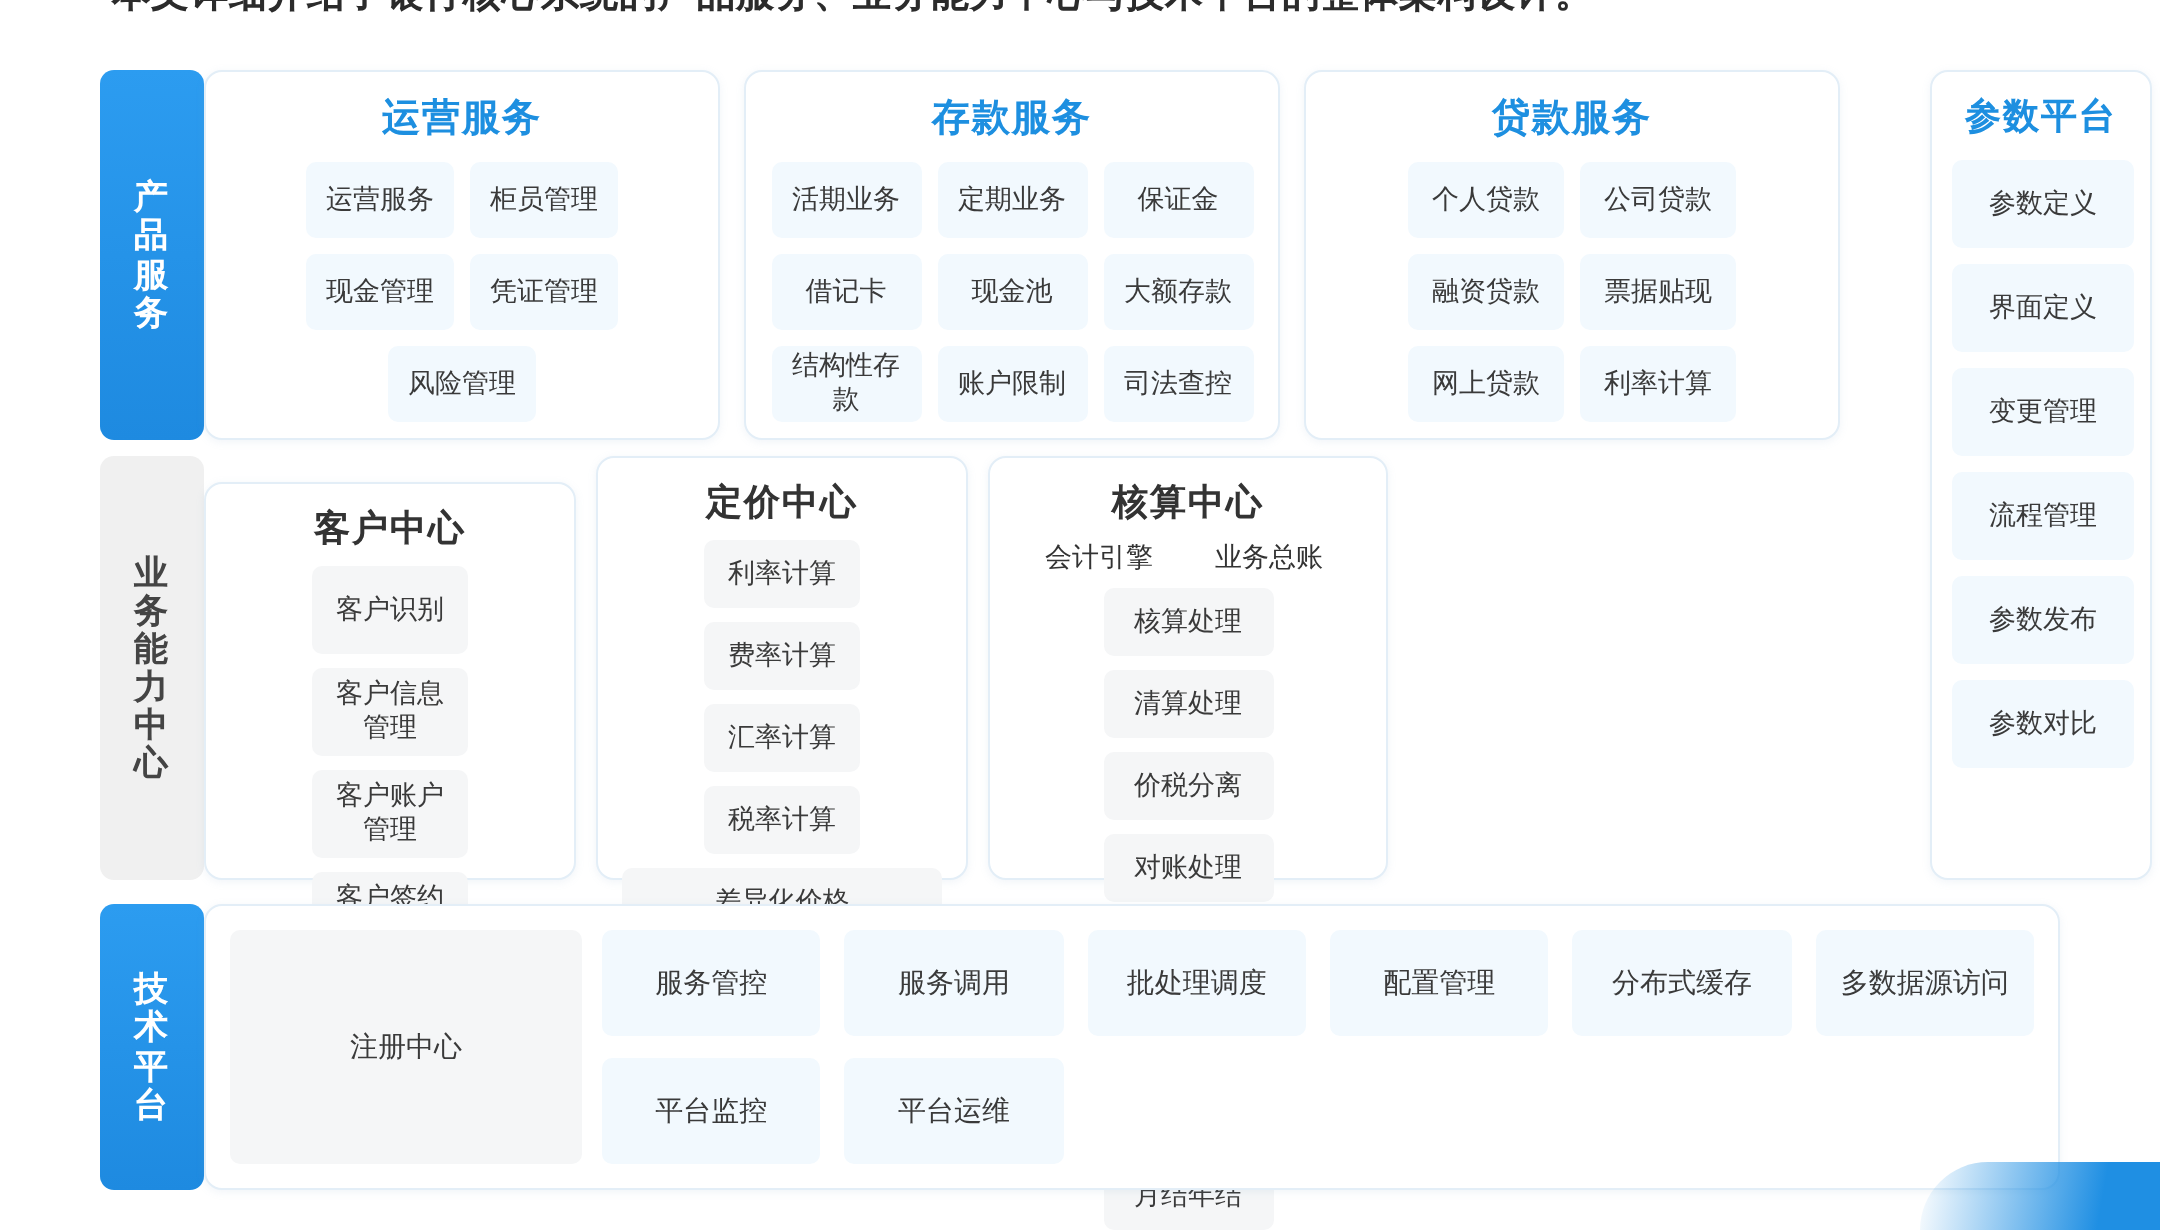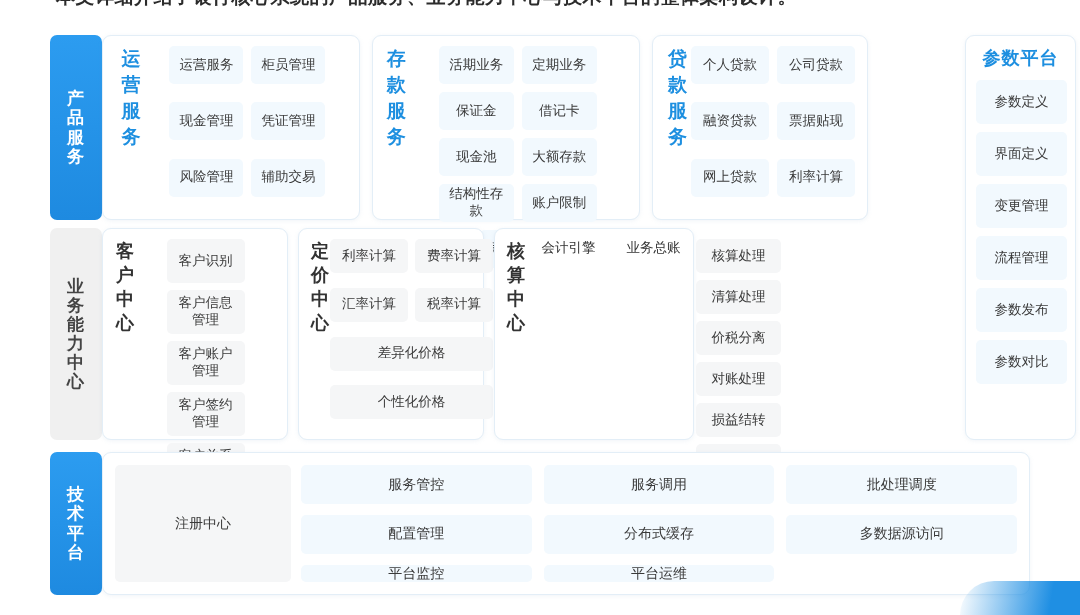--- a/index.html
+++ b/index.html
@@ -77,21 +77,21 @@
 
   
   .group {
     background: #ffffff;
     border: 1px solid #e3eef7;
     border-radius: 9px;
     box-shadow: 0 1px 4px rgba(140,170,200,.13);
     padding: 10px 12px 12px 12px;
     box-sizing: border-box;
     display: flex;
-    flex-direction: row;
+    flex-direction: column;
   }
   .group-title {
     text-align: center;
     font-size: 19px;
     font-weight: bold;
     color: #1d8fe0;
     margin-bottom: 9px;
     letter-spacing: 1px;
   }
   .group-title.dark {
@@ -118,21 +118,21 @@
     height: 38px;
   }
   .chip.grey { background: #f5f6f7; }
 
   
   #row1 { left: 50px; top: 35px; width: 980px; height: 185px; }
   #row1 .row-body { gap: 12px; }
   #row1 .group { width: 258px; }
   #row1 .group.ops { width: 258px; }
   #row1 .group.dep { width: 268px; }
-  #row1 .group.loan { width: 216px; padding-left: 12px; }
+  #row1 .group.loan { width: 268px; padding-left: 12px; }
   #row1 .chip { width: 74px; }
   #row1 .dep .chip { width: 75px; }
   #row1 .loan .chip { width: 78px; }
 
   
   #param-col {
     position: absolute;
     left: 919px;
     top: 35px;
     width: 111px;
@@ -151,21 +151,21 @@
   #param-col .chips {
     flex-direction: column;
     flex: 1;
     justify-content: flex-start;
   }
   #param-col .chip { width: 91px; height: 44px; }
 
   
   #row2 { left: 50px; top: 228px; width: 980px; height: 212px; }
   #row2 .row-body { gap: 10px; }
-  #row2 .group.cust { width: 186px; }
+  #row2 .group.cust { width: 186px; margin-top: 13px; }
   #row2 .group.price { width: 186px; }
   #row2 .group.prod { width: 200px; }
   #row2 .group.acct { width: 200px; }
   #row2 .group-title { font-size: 18px; margin-bottom: 7px; }
   #row2 .chips { gap: 7px; }
   #row2 .cust .chip { width: 78px; height: 44px; }
   #row2 .price .chip { width: 78px; height: 34px; text-align: right; }
   #row2 .price .chip.wide { width: 163px; height: 34px; }
   #row2 .prod .chip { width: 85px; height: 34px; }
   #row2 .prod .chip.wide { width: 177px; height: 34px; }
@@ -200,21 +200,21 @@
     border-radius: 5px;
     display: flex;
     align-items: center;
     justify-content: center;
     font-size: 14px;
     color: #3a3a3a;
   }
   .tech-grid {
     flex: 1;
     display: grid;
-    grid-template-columns: repeat(3, 1fr);
+    grid-template-columns: repeat(6, 1fr);
     grid-template-rows: repeat(2, 1fr);
     gap: 11px 12px;
   }
   .tech-grid .chip {
     width: auto;
     height: auto;
     background: #f2f9fe;
     font-size: 14px;
   }
 
@@ -245,21 +245,20 @@
     <div class="row-body">
 
       <div class="group ops">
         <div class="group-title">运营服务</div>
         <div class="chips">
           <div class="chip">运营服务</div>
           <div class="chip">柜员管理</div>
           <div class="chip">现金管理</div>
           <div class="chip">凭证管理</div>
           <div class="chip">风险管理</div>
-          <div class="chip">辅助交易</div>
         </div>
       </div>
 
       <div class="group dep">
         <div class="group-title">存款服务</div>
         <div class="chips">
           <div class="chip">活期业务</div>
           <div class="chip">定期业务</div>
           <div class="chip">保证金</div>
           <div class="chip">借记卡</div>

